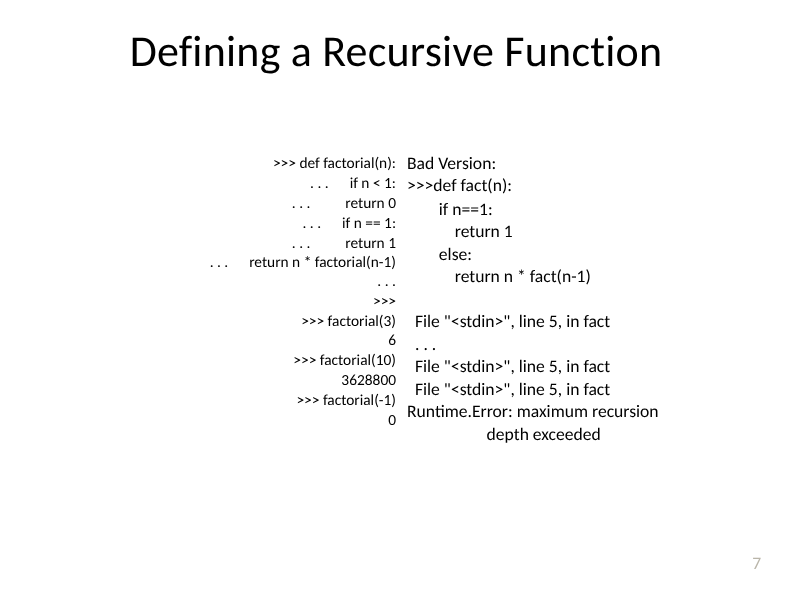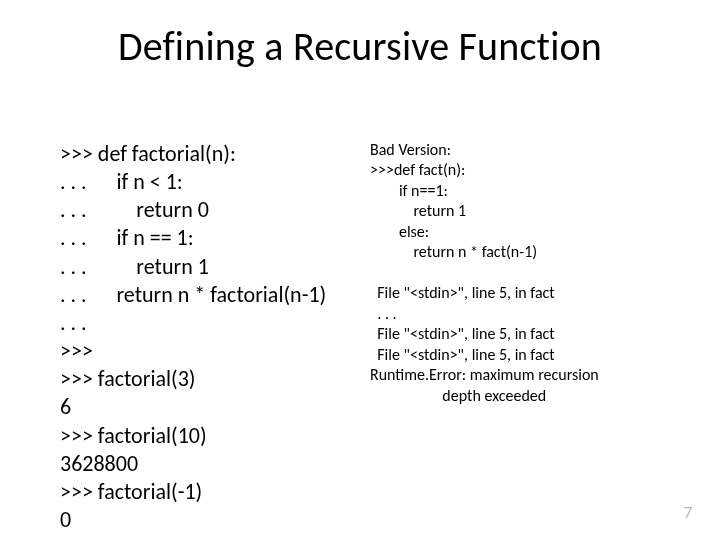--- a/index.html
+++ b/index.html
@@ -28,24 +28,25 @@
     font-size: 40px;
     font-weight: 400;
     color: #000000;
     letter-spacing: 0.2px;
   }
   .col-left {
     position: absolute;
     top: 140px;
     left: 60px;
     width: 300px;
-    font-size: 22px;
+    font-size: 14px;
     line-height: 1.28;
     white-space: pre;
     font-family: Calibri, "Segoe UI", Arial, sans-serif;
+    text-align: right;
   }
   .col-right {
     position: absolute;
     top: 140px;
     left: 370px;
     width: 320px;
     font-size: 16px;
     line-height: 1.28;
     white-space: pre;
     font-family: Calibri, "Segoe UI", Arial, sans-serif;

